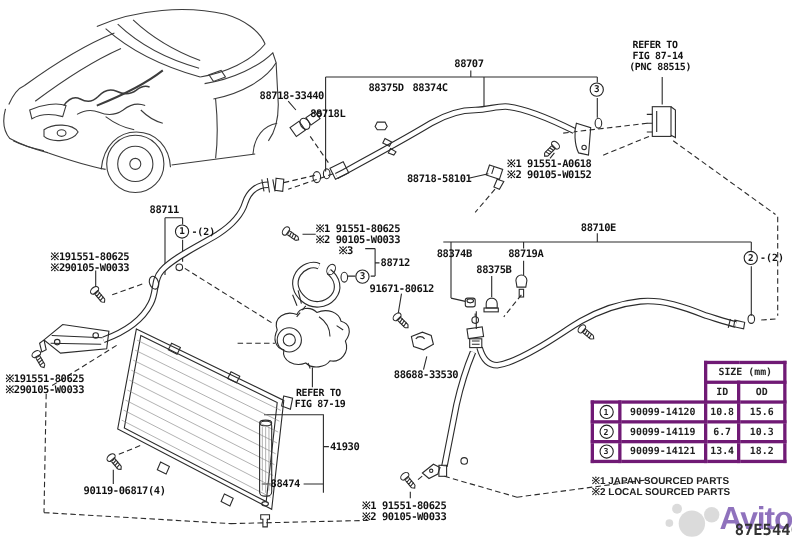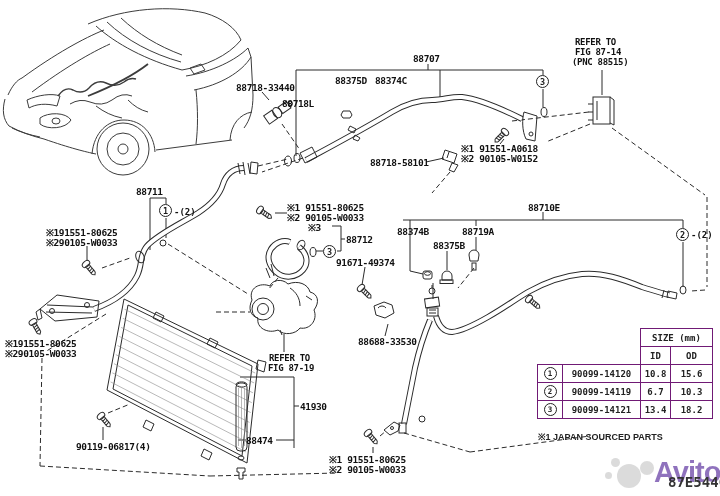--- a/index.html
+++ b/index.html
@@ -10,21 +10,21 @@
   .ref{position:absolute;font-size:9px;font-weight:bold;letter-spacing:-0.3px;white-space:nowrap;color:#111;}
   .fn{position:absolute;font-size:9px;font-weight:bold;font-family:"Liberation Sans",sans-serif;
       letter-spacing:0;white-space:nowrap;color:#222;}
   .callout{position:absolute;width:13px;height:13px;border:1.3px solid #222;border-radius:50%;
            display:flex;align-items:center;justify-content:center;font-size:8.5px;font-weight:bold;
            background:#fff;box-sizing:border-box;}
   .qty{position:absolute;font-size:9px;font-weight:bold;white-space:nowrap;color:#111;}
   
   #sizetable{position:absolute;left:537px;top:328px;border-collapse:collapse;
              font-size:9px;font-weight:bold;color:#222;}
-  #sizetable td{border:1px solid #701a75;text-align:center;padding:0;height:18px;box-sizing:border-box;}
+  #sizetable td{border:3px solid #701a75;text-align:center;padding:0;height:18px;box-sizing:border-box;}
   #sizetable td.noborder{border:none;}
   #sizetable .c-num{width:25px;}
   #sizetable .c-part{width:78px;}
   #sizetable .c-id{width:30px;text-align:center;}
   #sizetable .c-od{width:42px;}
   .tcallout{display:inline-block;width:11px;height:11px;border:1px solid #222;border-radius:50%;
             font-size:7.5px;line-height:11px;text-align:center;vertical-align:middle;}
   
   .wm{position:absolute;pointer-events:none;}
   .wm-circle{position:absolute;border-radius:50%;background:#bdbdbd;opacity:0.55;}
@@ -236,21 +236,21 @@
   <div class="ref" style="left:575px;top:37px">REFER TO</div>
   <div class="ref" style="left:575px;top:47px">FIG 87-14</div>
   <div class="ref" style="left:572px;top:57px">(PNC 88515)</div>
   <div class="lbl" style="left:136px;top:186px">88711</div>
   <div class="lbl" style="left:46px;top:226px">※191551-80625</div>
   <div class="lbl" style="left:46px;top:236px">※290105-W0033</div>
   <div class="lbl" style="left:287px;top:201px">※1 91551-80625</div>
   <div class="lbl" style="left:287px;top:211px">※2 90105-W0033</div>
   <div class="lbl" style="left:308px;top:221px">※3</div>
   <div class="lbl" style="left:346px;top:234px">88712</div>
-  <div class="lbl" style="left:336px;top:257px">91671-49374</div>
+  <div class="lbl" style="left:336px;top:257px">91671-80612</div>
   <div class="lbl" style="left:397px;top:226px">88374B</div>
   <div class="lbl" style="left:462px;top:226px">88719A</div>
   <div class="lbl" style="left:433px;top:240px">88375B</div>
   <div class="lbl" style="left:528px;top:202px">88710E</div>
   <div class="lbl" style="left:5px;top:337px">※191551-80625</div>
   <div class="lbl" style="left:5px;top:347px">※290105-W0033</div>
   <div class="lbl" style="left:76px;top:441px">90119-06817(4)</div>
   <div class="ref" style="left:269px;top:353px">REFER TO</div>
   <div class="ref" style="left:268px;top:363px">FIG 87-19</div>
   <div class="lbl" style="left:358px;top:336px">88688-33530</div>
@@ -294,20 +294,21 @@
     <tr>
       <td><span class="tcallout">3</span></td>
       <td>90099-14121</td>
       <td>13.4</td>
       <td>18.2</td>
     </tr>
   </tbody>
     </table>
 
   <div class="fn" style="left:538px;top:430px">※1 JAPAN SOURCED PARTS</div>
+  <div class="fn" style="left:538px;top:440px">※2 LOCAL SOURCED PARTS</div>
 
   <div class="wm">
     <div class="wm-circle" style="left:617px;top:464px;width:24px;height:24px"></div>
     <div class="wm-circle" style="left:640px;top:461px;width:14px;height:14px"></div>
     <div class="wm-circle" style="left:611px;top:458px;width:9px;height:9px"></div>
     <div class="wm-circle" style="left:605px;top:472px;width:7px;height:7px"></div>
     <div class="wm-text" style="left:654px;top:456px">Avito</div>
   </div>
   <div class="code" style="left:668px;top:474px">87E544C</div>
 

